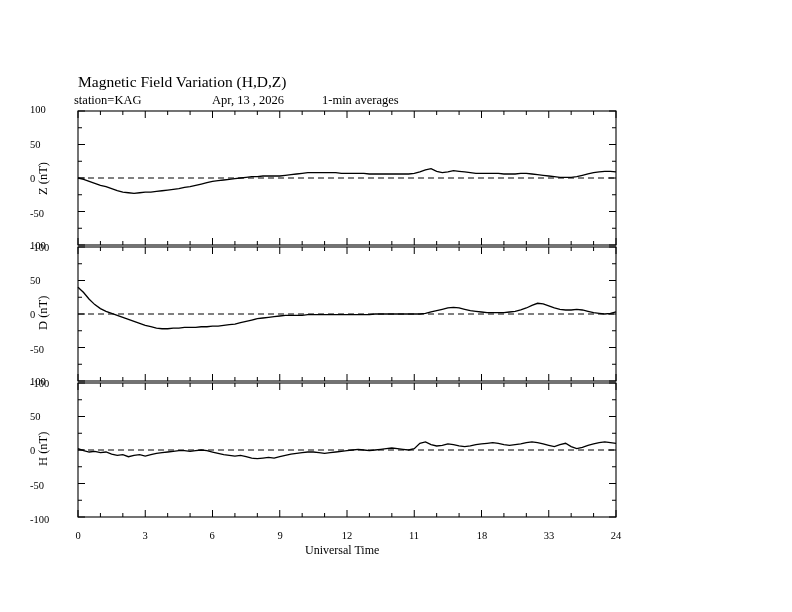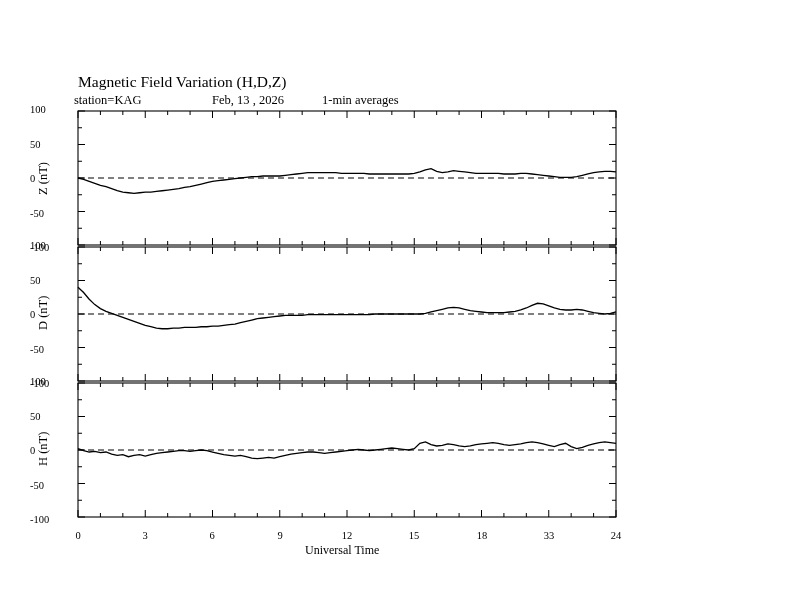--- a/index.html
+++ b/index.html
@@ -53,21 +53,21 @@
   }
   svg{position:absolute;left:0;top:0;}
 </style>
 </head>
 <body>
 
 <div id="stage">
 
   <div class="title" id="chart-title">Magnetic Field Variation (H,D,Z)</div>
   <div class="title" id="subtitle-station">station=KAG</div>
-  <div class="title" id="subtitle-date">Feb, 13 , 2026</div>
+  <div class="title" id="subtitle-date">Apr, 13 , 2026</div>
   <div class="title" id="subtitle-avg">1-min averages</div>
 
   <div class="axis-label-y" id="ylabel-z">Z (nT)</div>
   <div class="axis-label-y" id="ylabel-d">D (nT)</div>
   <div class="axis-label-y" id="ylabel-h">H (nT)</div>
 
   <div id="xlabel">Universal Time</div>
 
   <div class="ytick" style="left:30px;top:104px;">100</div>
   <div class="ytick" style="left:30px;top:139px;">50</div>
@@ -85,21 +85,21 @@
   <div class="ytick" style="left:30px;top:411px;">50</div>
   <div class="ytick" style="left:30px;top:445px;">0</div>
   <div class="ytick" style="left:30px;top:480px;">-50</div>
   <div class="ytick" style="left:30px;top:514px;">-100</div>
 
   <div class="xtick" style="left:68px;top:530px;">0</div>
   <div class="xtick" style="left:135px;top:530px;">3</div>
   <div class="xtick" style="left:202px;top:530px;">6</div>
   <div class="xtick" style="left:270px;top:530px;">9</div>
   <div class="xtick" style="left:337px;top:530px;">12</div>
-  <div class="xtick" style="left:404px;top:530px;">15</div>
+  <div class="xtick" style="left:404px;top:530px;">11</div>
   <div class="xtick" style="left:472px;top:530px;">18</div>
   <div class="xtick" style="left:539px;top:530px;">33</div>
   <div class="xtick" style="left:606px;top:530px;">24</div>
 
   <svg id="plot-svg" width="792" height="612">
 
     <rect id="frame-z" x="78" y="111" width="538" height="134" fill="none" stroke="#000" stroke-width="1.1"></rect>
     <rect id="frame-d" x="78" y="247" width="538" height="134" fill="none" stroke="#000" stroke-width="1.1"></rect>
     <rect id="frame-h" x="78" y="383" width="538" height="134" fill="none" stroke="#000" stroke-width="1.1"></rect>
 

